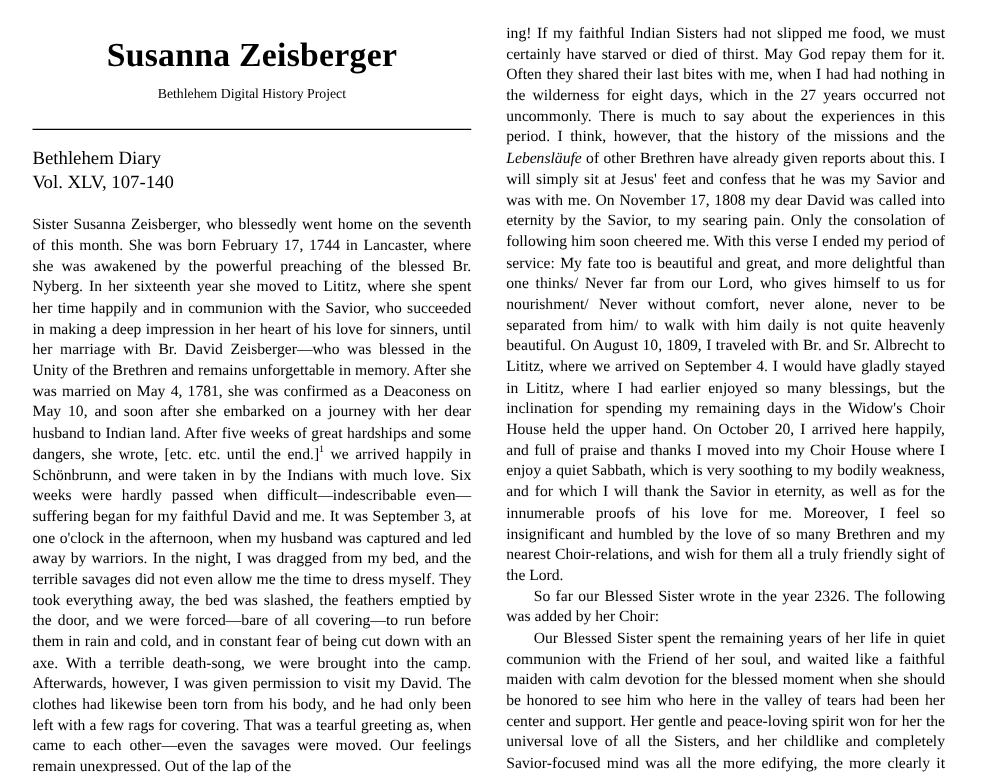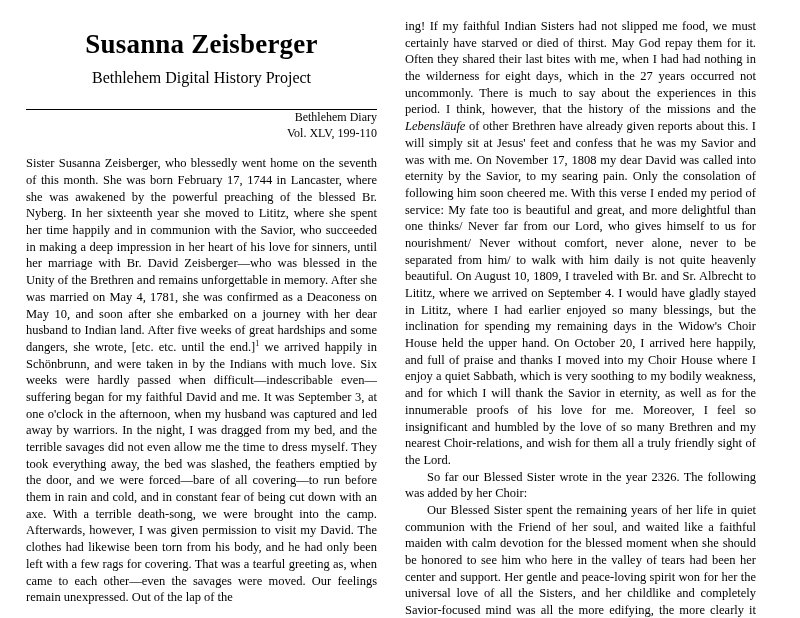--- a/index.html
+++ b/index.html
@@ -34,38 +34,38 @@
   .title {
     text-align: center;
     font-size: 27px;
     font-weight: bold;
     letter-spacing: 0.2px;
     margin: 12px 0 0 0;
     line-height: 1.1;
   }
   .subtitle {
     text-align: center;
-    font-size: 16px;
+    font-size: 11px;
     margin: 9px 0 0 0;
   }
   .url {
     text-align: center;
     font-size: 12.5px;
     margin: 38px 0 0 0;
   }
   .rule {
     border: none;
     border-top: 1px solid #000;
     margin: 22px 0 0 0;
     width: 100%;
   }
   .meta {
-    font-size: 12px;
+    font-size: 15px;
+    margin-top: 14px;
     line-height: 1.32;
-    text-align: right;
   }
   .meta div { white-space: nowrap; }
   .body-text {
     font-size: 12.5px;
     line-height: 1.335;
     text-align: justify;
     margin-top: 14px;
     hyphens: none;
   }
   .col.right .body-text {
@@ -90,21 +90,21 @@
 
 <div class="page">
   <div class="columns">
 
     <div class="col left">
       <h1 class="title">Susanna Zeisberger</h1>
       <div class="subtitle">Bethlehem Digital History Project</div>
       <hr class="rule">
       <div class="meta">
         <div>Bethlehem Diary</div>
-        <div>Vol. XLV, 199-110</div>
+        <div>Vol. XLV, 107-140</div>
       </div>
       <div class="body-text">
         <p><span>Sister Susanna Zeisberger, who blessedly went home on the seventh of this month.  She was born February 17, 1744 in Lancaster, where she was awakened by the powerful preaching of the blessed Br. Nyberg.  In her sixteenth year she moved to Lititz, where she spent her time happily and in communion with the Savior, who succeeded in making a deep impression in her heart of his love for sinners, until her marriage with Br. David Zeisberger—who was blessed in the Unity of the Brethren and remains unforgettable in memory.  After she was married on May 4, 1781, she was confirmed as a Deaconess on May 10, and soon after she embarked on a journey with her dear husband to Indian land.  After five weeks of great hardships and some dangers, she wrote, [etc. etc. until the end.]</span><sup>1</sup><span>  we arrived happily in Schönbrunn, and were taken in by the Indians with much love.  Six weeks were hardly passed when difficult—indescribable even—suffering began for my faithful David and me.  It was September 3, at one o'clock in the afternoon, when my husband was captured and led away by warriors.  In the night, I was dragged from my bed, and the terrible savages did not even allow me the time to dress myself.  They took everything away, the bed was slashed, the feathers emptied by the door, and we were forced—bare of all covering—to run before them in rain and cold, and in constant fear of being cut down with an axe.  With a terrible death-song, we were brought into the camp.  Afterwards, however, I was given permission to visit my David.  The clothes had likewise been torn from his body, and he had only been left with a few rags for covering.  That was a tearful greeting as, when came to each other—even the savages were moved.  Our feelings remain unexpressed.  Out of the lap of the </span></p>
       </div>
     </div>
 
     <div class="col right">
       <div class="body-text">
         <p><span>ing!  If my faithful Indian Sisters had not slipped me food, we must certainly have starved or died of thirst.  May God repay them for it.  Often they shared their last bites with me, when I had had nothing in the wilderness for eight days, which in the 27 years occurred not uncommonly.  There is much to say about the experiences in this period.  I think, however, that the history of the missions and the </span><span class="italic">Lebensläufe</span><span> of other Brethren have already given reports about this.  I will simply sit at Jesus' feet and confess that he was my Savior and was with me.  On November 17, 1808 my dear David was called into eternity by the Savior, to my searing pain.  Only the consolation of following him soon cheered me.  With this verse I ended my period of service:  My fate too is beautiful and great, and more delightful than one thinks/ Never far from our Lord, who gives himself to us for nourishment/ Never without comfort, never alone, never to be separated from him/ to walk with him daily is not quite heavenly beautiful.  On August 10, 1809, I traveled with Br. and Sr. Albrecht to Lititz, where we arrived on September 4.  I would have gladly stayed in Lititz, where I had earlier enjoyed so many blessings, but the inclination for spending my remaining days in the Widow's Choir House held the upper hand.  On October 20, I arrived here happily, and full of praise and thanks I moved into my Choir House where I enjoy a quiet Sabbath, which is very soothing to my bodily weakness, and for which I will thank the Savior in eternity, as well as for the innumerable proofs of his love for me.  Moreover, I feel so insignificant and humbled by the love of so many Brethren and my nearest Choir-relations, and wish for them all a truly friendly sight of the Lord.</span></p>
         <p class="indent">So far our Blessed Sister wrote in the year 2326.  The following was added by her Choir:</p>

